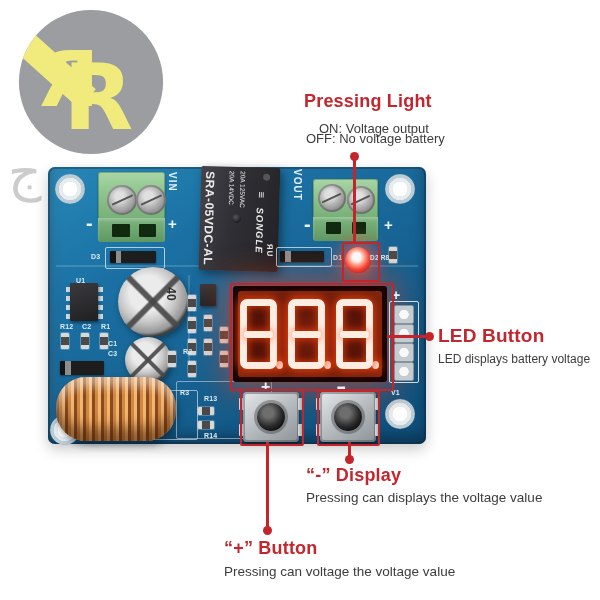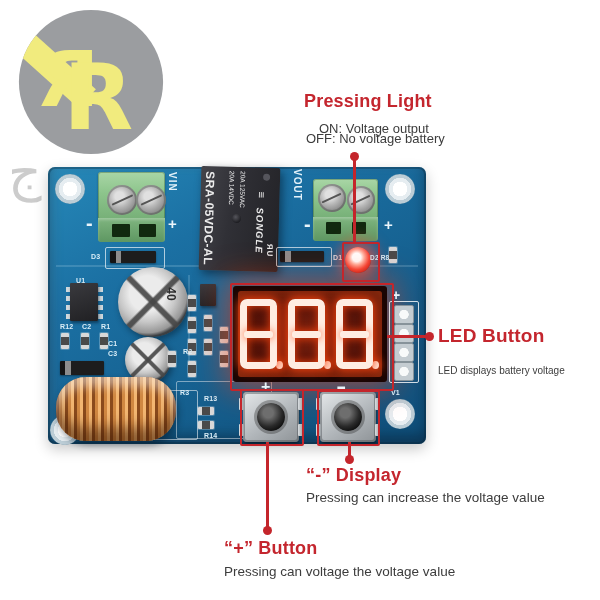--- a/index.html
+++ b/index.html
@@ -275,19 +275,19 @@
 <div class="redline" style="left:348px;top:442px;width:3px;height:14px;"></div>
 <div class="reddot" style="left:345px;top:455px;"></div>
 <div class="redline" style="left:266px;top:442px;width:3px;height:85px;"></div>
 <div class="reddot" style="left:263px;top:526px;"></div>
 
 <div class="ann-title" style="left:304px;top:92px;">Pressing Light</div>
 <div class="ann-body" style="left:306px;top:122px;margin-left:13px;">ON: Voltage output</div>
 <div class="ann-body" style="left:306px;top:132px;">OFF: No voltage battery</div>
 
 <div class="ann-title" style="left:438px;top:326px;font-size:19px;">LED Button</div>
-<div class="ann-body" style="left:438px;top:358px;width:158px;font-size:10px;line-height:25px;">LED displays battery voltage</div>
+<div class="ann-body" style="left:438px;top:350px;width:158px;font-size:12px;line-height:19px;">LED displays battery voltage</div>
 
 <div class="ann-title" style="left:306px;top:466px;">“-” Display</div>
-<div class="ann-body" style="left:306px;top:491px;font-size:13.5px;white-space:nowrap;">Pressing can increase the voltage value</div>
+<div class="ann-body" style="left:306px;top:491px;font-size:13.5px;white-space:nowrap;">Pressing can displays the voltage value</div>
 
 <div class="ann-title" style="left:224px;top:539px;text-align:right;">“+” Button</div>
 <div class="ann-body" style="left:224px;top:565px;font-size:13.5px;white-space:nowrap;">Pressing can voltage the voltage value</div>
 
 </body></html>

